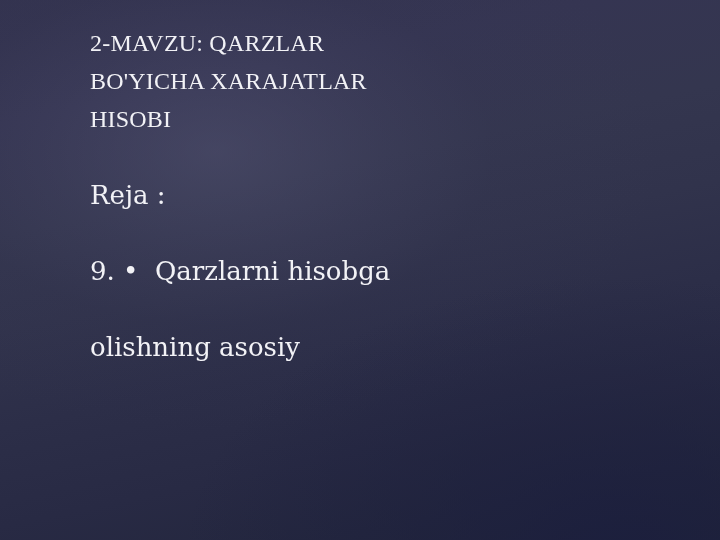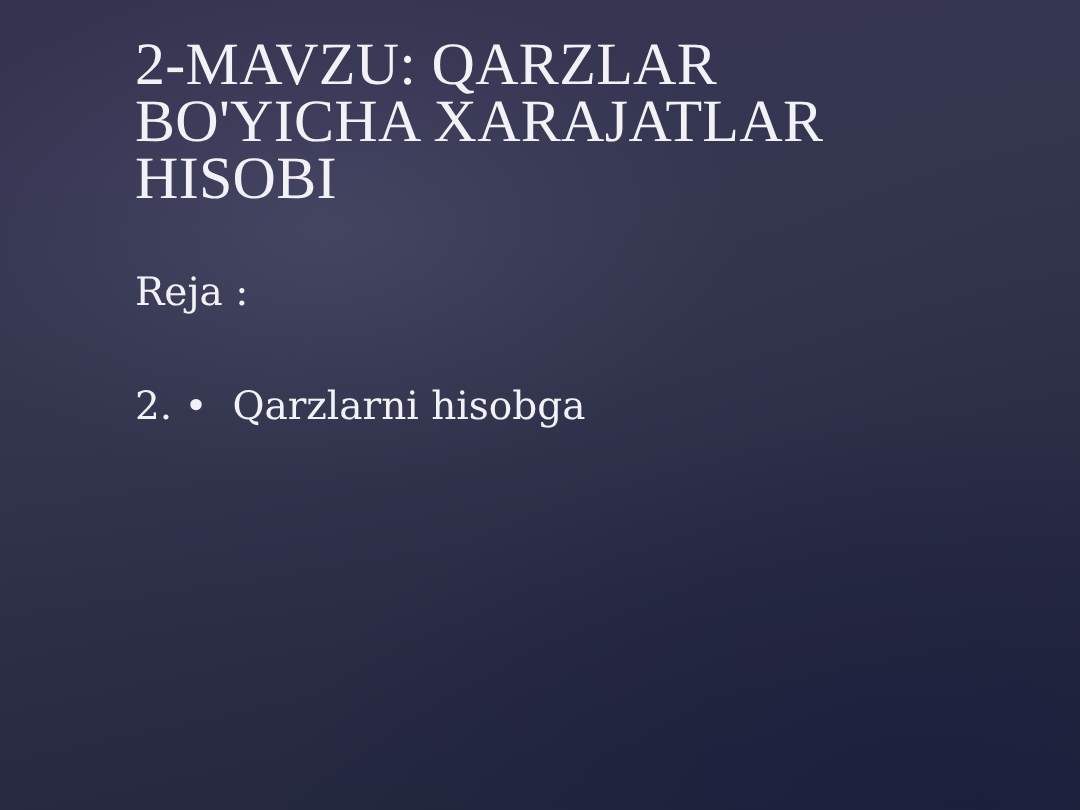--- a/index.html
+++ b/index.html
@@ -59,21 +59,21 @@
   .content {
     position: absolute;
     left: 90px;
     top: 24px;
     width: 600px;
   }
 
   .title-block {
     color: #f2f2f6;
     font-family: "Liberation Serif", "DejaVu Serif", serif;
-    font-size: 40px;
+    font-size: 24px;
     line-height: 38px;
     letter-spacing: 0.2px;
     white-space: pre-line;
   }
 
   .body-block {
     color: #f2f2f6;
     font-family: "DejaVu Serif", "Liberation Serif", serif;
     font-size: 26px;
     line-height: 38px;
@@ -97,21 +97,22 @@
   <div class="slide-shade"></div>
 
   <div class="content">
 
     <div class="title-block">2-MAVZU: QARZLAR
 BO'YICHA XARAJATLAR
 HISOBI</div>
 
     <div class="body-block">
       <span class="body-line">Reja :</span>
-      <span class="body-line">2. •  Qarzlarni hisobga</span>
+      <span class="body-line">9. •  Qarzlarni hisobga</span>
+      <span class="body-line">olishning asosiy</span>
       
       
       
       
     </div>
 
   </div>
 </div>
 
 </body></html>

